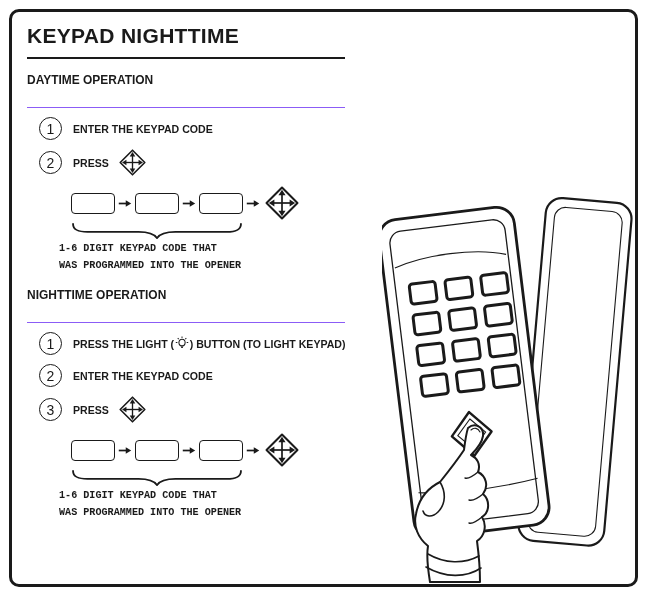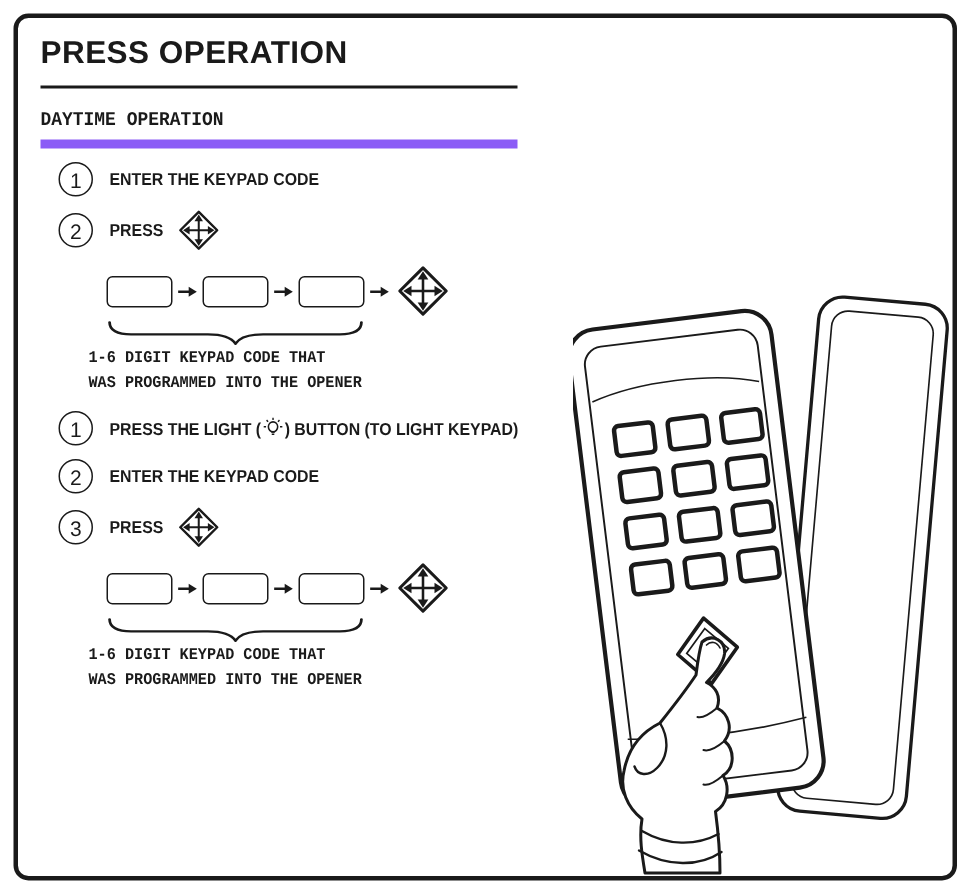--- a/index.html
+++ b/index.html
@@ -21,23 +21,22 @@
   .content {
     position: absolute; left: 27px; top: 20px; width: 318px;
   }
   .title {
     font-size: 21px; font-weight: 700; letter-spacing: .3px;
     margin: 0; padding: 4px 0 9px 0;
     border-bottom: 2px solid #1a1a1a;
   }
   .section-heading {
     font-size: 13px; font-weight: 700; margin: 0;
-    padding: 13px 0 6px 0;
-    border-bottom: 6px solid #8b5cf6;
-    font-family: Liberation Mono, monospace;
+    padding: 13px 0 20px 0;
+    border-bottom: 1px solid #8b5cf6;
   }
   .cond {
     display: inline-block;
     transform: scaleX(.92);
     transform-origin: 0 50%;
     white-space: nowrap;
   }
   .step { display: flex; align-items: center; margin: 9px 0 0 12px; }
   .step-num {
     flex: 0 0 auto;
@@ -91,21 +90,21 @@
       <path d="M6.6 10.6 L9.4 10.6 M7 12.2 L9 12.2" stroke="#1a1a1a" stroke-width="1.1" fill="none"></path>
       <path d="M8 0.6 L8 2.2 M0.8 7 L2.6 7 M13.4 7 L15.2 7 M3 2.2 L4.2 3.4 M13 2.2 L11.8 3.4" stroke="#1a1a1a" stroke-width="1.1" fill="none"></path>
     </symbol>
   </defs>
 </svg>
 
 <div class="frame"></div>
 
 <div class="content">
 
-  <h1 class="title">PRESS OPERATION</h1>
+  <h1 class="title">KEYPAD NIGHTTIME</h1>
 
   <section>
     <h2 class="section-heading"><span class="cond">DAYTIME OPERATION</span></h2>
 
     <div class="step">
       <span class="step-num">1</span>
       <span class="step-text cond">ENTER THE KEYPAD CODE</span>
     </div>
 
     <div class="step">
@@ -136,20 +135,21 @@
     <svg class="brace">
         <use href="#sym-brace"></use>
       </svg>
     <div class="caption">
       <span class="cond">1-6 DIGIT KEYPAD CODE THAT</span><br>
       <span class="cond">WAS PROGRAMMED INTO THE OPENER</span>
     </div>
   </section>
 
   <section>
+    <h2 class="section-heading"><span class="cond">NIGHTTIME OPERATION</span></h2>
 
     <div class="step">
       <span class="step-num">1</span>
       <span class="step-text cond"><span>PRESS THE LIGHT (</span><svg class="bulb">
             <use href="#sym-bulb"></use>
           </svg><span>) BUTTON (TO LIGHT KEYPAD)</span></span>
     </div>
 
     <div class="step">
       <span class="step-num">2</span>

